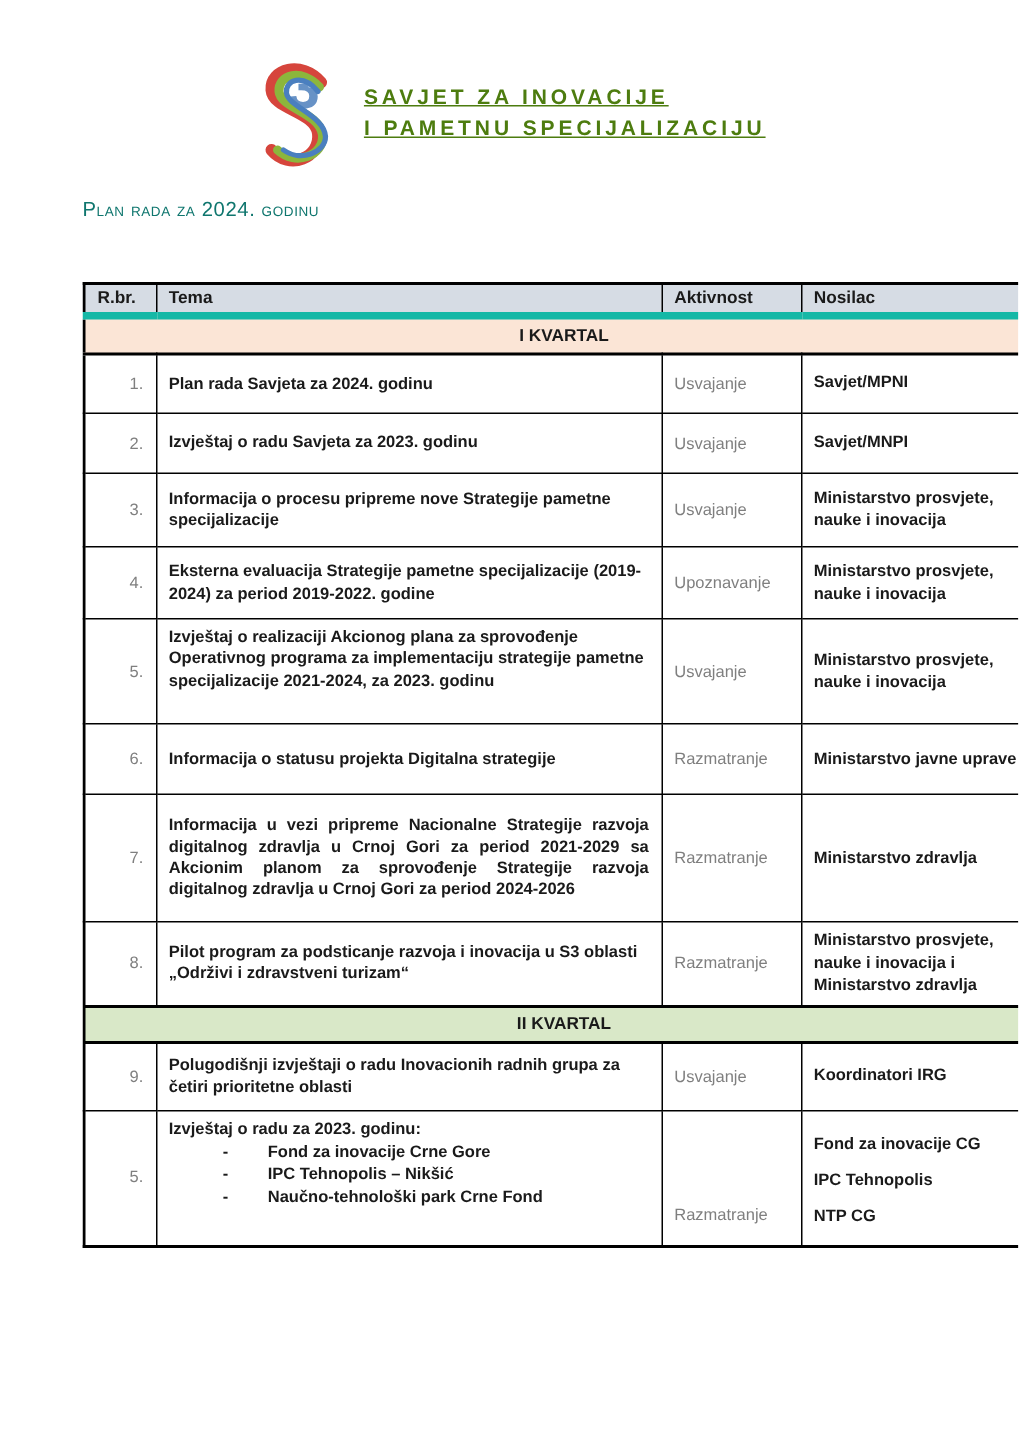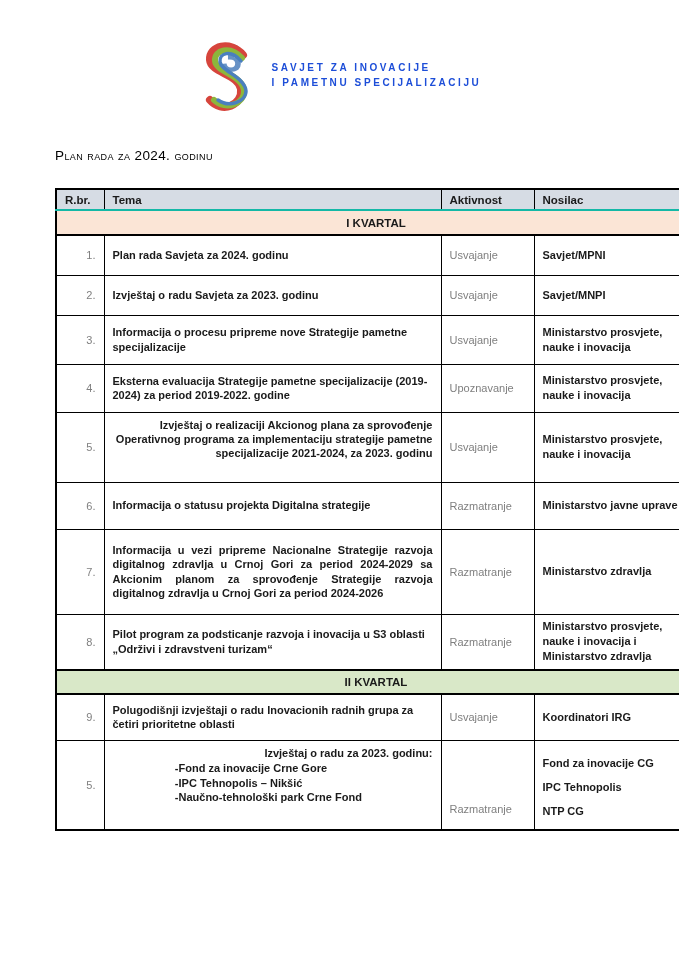--- a/index.html
+++ b/index.html
@@ -8,38 +8,38 @@
     --logo-blue:#6792c6; --logo-red:#d6453c; --logo-green:#8cb63c; --logo-deep:#4a7fbf;
   }
   *{box-sizing:border-box; margin:0; padding:0;}
   html,body{background:#ffffff;}
   body{font-family:"Liberation Sans", sans-serif; color:var(--ink);}
   .page{position:relative; width:679px; height:960px; background:#fff; overflow:hidden; margin:0 auto;}
 
   
   .logo-wrap{position:absolute; top:36px; left:0; width:100%; display:flex; justify-content:center; align-items:center; gap:16px;}
   .logo-mark{width:58px; height:78px; flex:0 0 auto;}
-  .logo-text{font-size:10px; font-weight:600; letter-spacing:2.6px; color:#1d4ed8; line-height:1.5; white-space:nowrap;}
-
-  
-  .doc-title{position:absolute; left:55px; top:148px; font-variant:small-caps; font-size:13.5px; color:#000000; letter-spacing:0.4px;}
+  .logo-text{font-size:14px; font-weight:600; letter-spacing:2.6px; color:#4d7c0f; line-height:1.5; white-space:nowrap;text-decoration:underline;}
+
+  
+  .doc-title{position:absolute; left:55px; top:132px; font-variant:small-caps; font-size:13.5px; color:#0f766e; letter-spacing:0.4px;}
 
   
   .table-wrap{position:absolute; left:55px; top:188px; width:624px; overflow:hidden;}
   table{border-collapse:collapse; table-layout:fixed; width:640px; border:2px solid #000;}
   td{border:1px solid #000; font-size:11px; vertical-align:middle;}
-  .th{background:var(--header-bg); font-weight:bold; font-size:11.5px; padding:3px 8px; border-bottom:2px solid #14b8a6; vertical-align:middle;}
+  .th{background:var(--header-bg); font-weight:bold; font-size:11.5px; padding:3px 8px; border-bottom:5px solid #14b8a6; vertical-align:middle;}
   .qtd{background:var(--q1-bg); text-align:center; font-weight:bold; font-size:11.5px; border-top:2px solid #000; border-bottom:2px solid #000;}
   .q2 .qtd{background:var(--q2-bg);}
   .c-num{text-align:right; padding:2px 8px 2px 2px; color:var(--muted);}
   .c-tema{padding:4px 8px; font-weight:bold; line-height:1.3;}
   .c-tema.justify{text-align:justify;}
   .c-akt{padding:2px 8px; color:var(--muted); }
   .c-nos{padding:3px 8px; font-weight:bold; line-height:1.35;}
-  tr.vtop .c-tema{vertical-align:top; padding-top:5px;text-align:right;}
+  tr.vtop .c-tema{vertical-align:top; padding-top:5px;}
   .bullets{margin-top:1px;}
   .bullet-line{display:flex; padding-left:36px; line-height:1.35;}
   .bullet-dash{width:30px; flex:0 0 auto; font-weight:bold;}
   .nos-line{margin:5px 0 9px 0;}
   .nos-line:last-child{margin-bottom:0;}
 
   
   .footer{position:absolute; top:896px; left:0; width:100%; text-align:center;}
   .footer a{font-size:12px; color:var(--link); text-decoration:underline;}
 </style>
@@ -145,21 +145,21 @@
             </td>
           <td class="c-akt"><span>Razmatranje</span></td>
           <td class="c-nos">
               <div>Ministarstvo javne uprave</div>
             </td>
         </tr>
 
         <tr style="height:85px">
           <td class="c-num"><span>7.</span></td>
           <td class="c-tema justify">
-              <div>Informacija u vezi pripreme Nacionalne Strategije razvoja digitalnog zdravlja u Crnoj Gori za period 2024-2029 sa Akcionim planom za sprovođenje Strategije razvoja digitalnog zdravlja u Crnoj Gori za period 2024-2026</div>
+              <div>Informacija u vezi pripreme Nacionalne Strategije razvoja digitalnog zdravlja u Crnoj Gori za period 2021-2029 sa Akcionim planom za sprovođenje Strategije razvoja digitalnog zdravlja u Crnoj Gori za period 2024-2026</div>
             </td>
           <td class="c-akt"><span>Razmatranje</span></td>
           <td class="c-nos">
               <div>Ministarstvo zdravlja</div>
             </td>
         </tr>
 
         <tr style="height:56px">
           <td class="c-num"><span>8.</span></td>
           <td class="c-tema">

